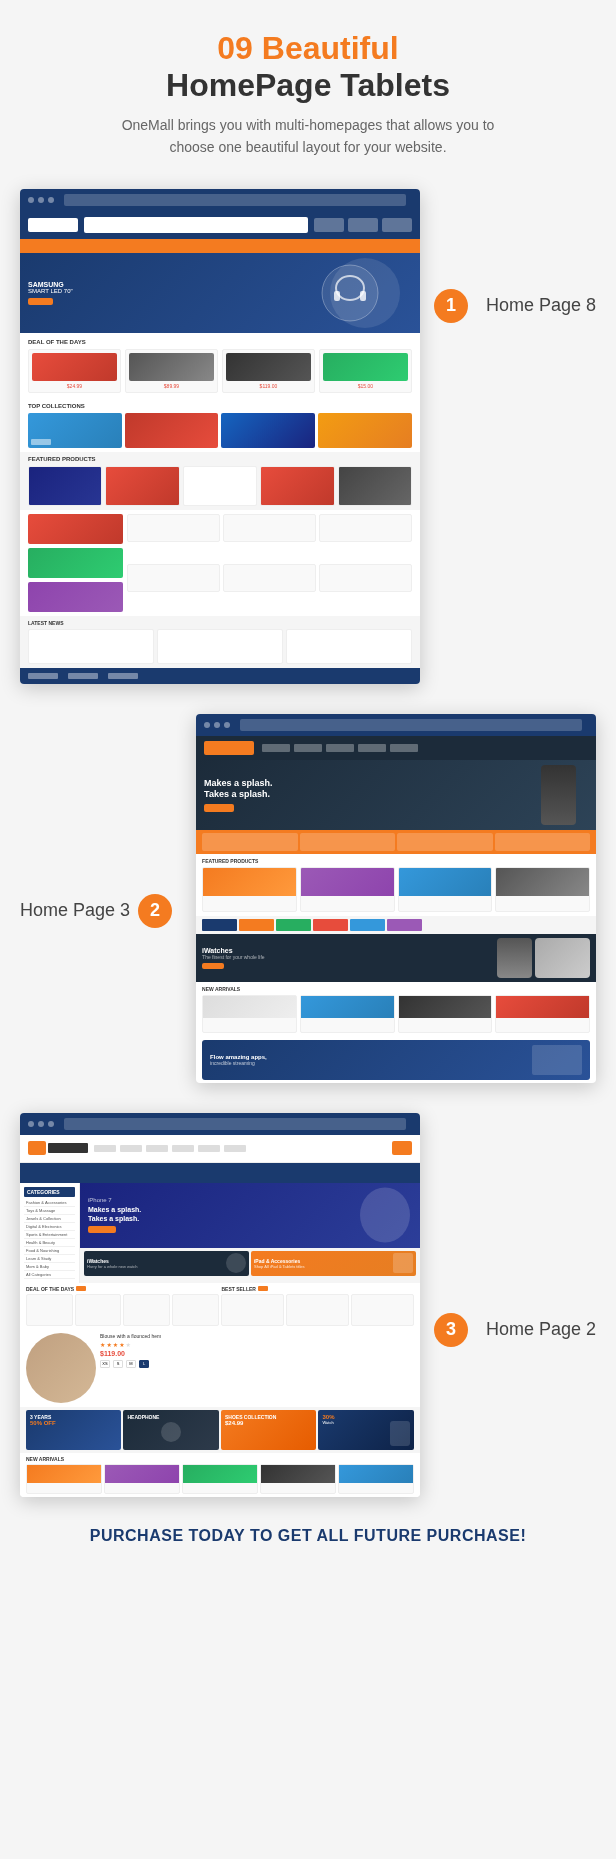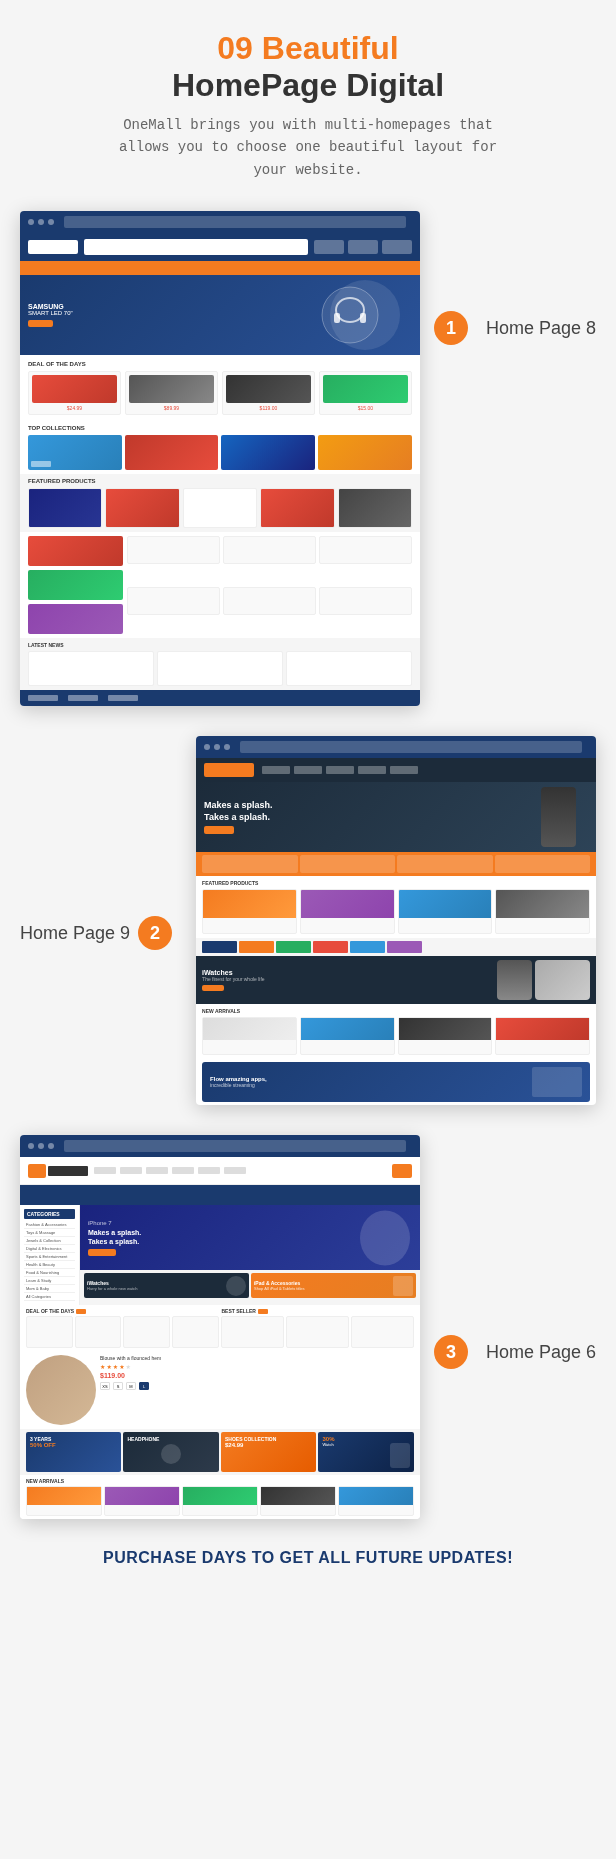--- a/index.html
+++ b/index.html
@@ -39,21 +39,20 @@
       display: block;
     }
 
     .subtitle {
       text-align: center;
       color: #666;
       font-size: 14px;
       line-height: 1.6;
       margin-bottom: 30px;
       max-width: 420px;
-      font-family: Liberation Mono, monospace;
     }
 
     .badge-number {
       width: 34px;
       height: 34px;
       background: #f47b20;
       border-radius: 50%;
       color: #fff;
       font-size: 18px;
       font-weight: bold;
@@ -433,21 +432,21 @@
       letter-spacing: 0.5px;
     }
   </style>
 </head>
 <body>
 
 <div class="page-wrapper">
 
   <div class="main-title">
     <span class="accent">09 Beautiful</span>
-    <span class="normal">HomePage Digital</span>
+    <span class="normal">HomePage Tablets</span>
   </div>
 
   <p class="subtitle">OneMall brings you with multi-homepages that allows you to choose one beautiful layout for your website.</p>
 
   <div style="width:100%; display:flex; align-items:flex-start; margin-bottom: 30px;">
 
     <div style="flex:1;">
       <div class="mock-browser">
 
         <div class="browser-header">
@@ -572,21 +571,21 @@
         <div class="badge-number">1</div>
         <span class="homepage-title-text">Home Page 8</span>
       </div>
     </div>
   </div>
 
   <div style="width:100%; display:flex; align-items:flex-start; margin-bottom:30px;">
 
     <div style="min-width:140px; display:flex; flex-direction:column; align-items:flex-end; justify-content:center; padding-right:14px; margin-top:180px;">
       <div style="display:flex; align-items:center; gap:8px;">
-        <span class="homepage-title-text">Home Page 9</span>
+        <span class="homepage-title-text">Home Page 3</span>
         <div class="badge-number">2</div>
       </div>
     </div>
 
     <div style="flex:1;">
       <div class="mock-browser">
         <div class="browser-header">
           <div class="browser-dot"></div>
           <div class="browser-dot"></div>
           <div class="browser-dot"></div>
@@ -847,20 +846,20 @@
               <div style="height:18px;background:linear-gradient(135deg,#3498db,#2980b9);"></div>
             </div>
           </div>
         </div>
       </div>
     </div>
 
     <div style="min-width:130px; display:flex; flex-direction:column; align-items:flex-start; justify-content:center; padding-left:14px; margin-top:200px;">
       <div style="display:flex; align-items:center; gap:8px;">
         <div class="badge-number">3</div>
-        <span class="homepage-title-text">Home Page 6</span>
+        <span class="homepage-title-text">Home Page 2</span>
       </div>
     </div>
   </div>
 
-  <p class="cta-text">PURCHASE DAYS TO GET ALL FUTURE UPDATES!</p>
+  <p class="cta-text">PURCHASE TODAY TO GET ALL FUTURE PURCHASE!</p>
 
 </div>
 
 </body></html>

